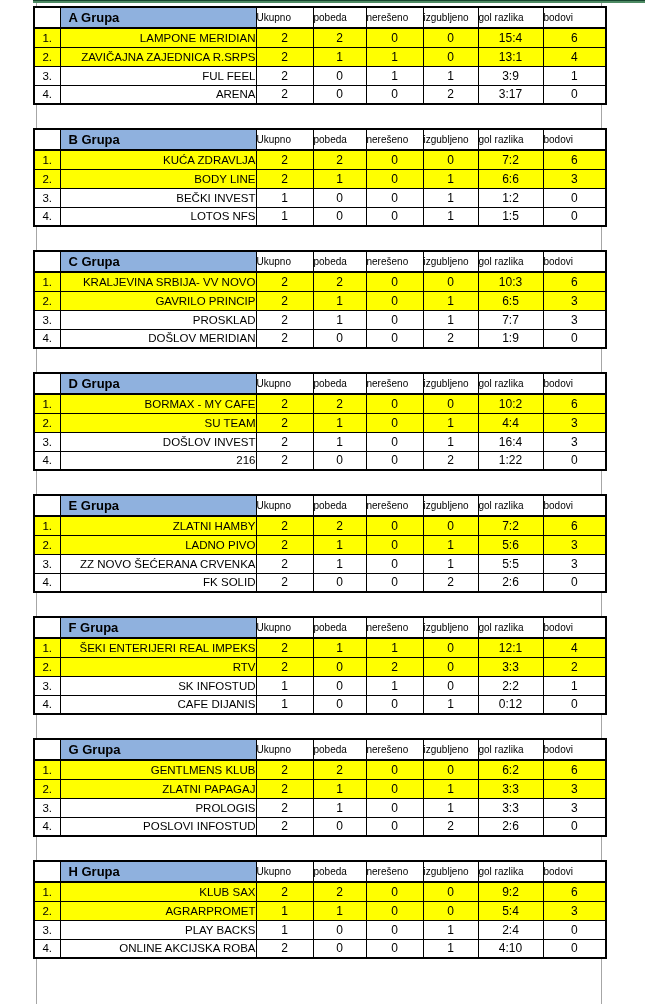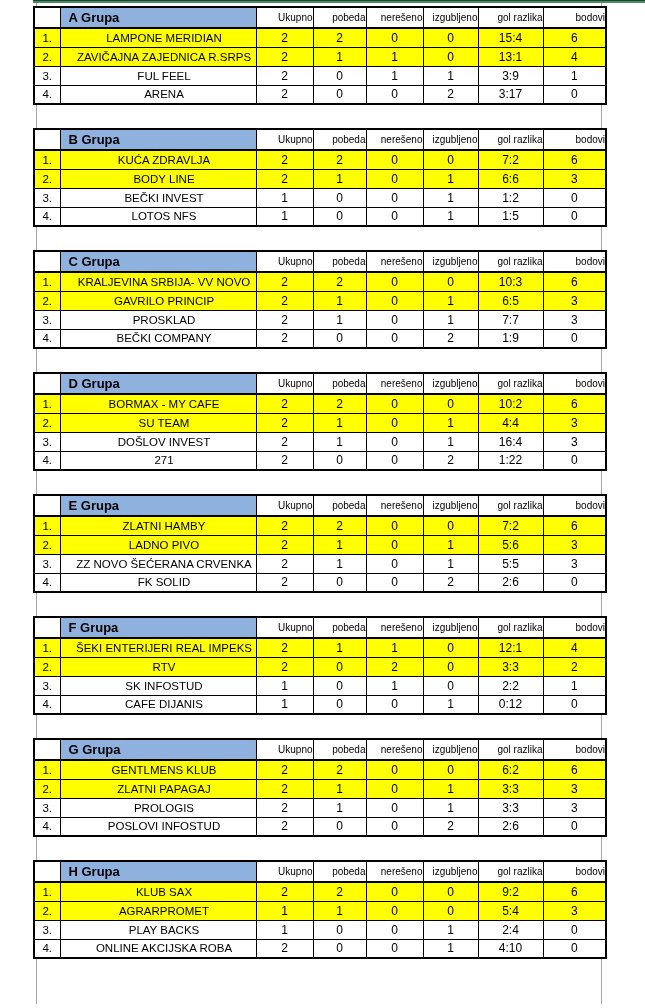--- a/index.html
+++ b/index.html
@@ -50,25 +50,25 @@
   col.w-b { width: 63px; }
   th, td { border: 1px solid var(--border); padding: 0; vertical-align: middle; }
   .head-row th { height: 21px; background: #fff; }
   .head-row { border-bottom: 2px solid var(--border); padding-left: 25px; }
   th.corner-cell { background: #fff; }
   th.group-name {
     background: var(--group-header-bg);
     text-align: left; padding-left: 8px;
     font-size: 13px; font-weight: bold;
   }
-  th.col-head { font-size: 10px; font-weight: normal; text-align: right; }
+  th.col-head { font-size: 10px; font-weight: normal; text-align: left; }
   .team-row td { height: 19px; font-size: 12px; text-align: center; }
   td.pos-cell { font-size: 11.5px; }
   td.team-cell {
-    text-align: center; padding-left: 12px;
+    text-align: right; padding-left: 12px;
     font-size: 11.5px; white-space: nowrap; overflow: hidden;
   }
   tr.hl td { background: var(--highlight); }
 </style>
 </head>
 <body>
 
 <div class="sheet">
   <div class="top-line"></div>
   <div class="gridline gl-left"></div>
@@ -266,21 +266,21 @@
     <td class="num-cell">2</td>
     <td class="num-cell">1</td>
     <td class="num-cell">0</td>
     <td class="num-cell">1</td>
     <td class="num-cell">7:7</td>
     <td class="num-cell">3</td>
   </tr>
 
   <tr class="team-row">
     <td class="pos-cell">4.</td>
-    <td class="team-cell">BEČKI COMPANY</td>
+    <td class="team-cell">DOŠLOV MERIDIAN</td>
     <td class="num-cell">2</td>
     <td class="num-cell">0</td>
     <td class="num-cell">0</td>
     <td class="num-cell">2</td>
     <td class="num-cell">1:9</td>
     <td class="num-cell">0</td>
   </tr>
 </tbody>
   </table>
 
@@ -336,21 +336,21 @@
     <td class="num-cell">2</td>
     <td class="num-cell">1</td>
     <td class="num-cell">0</td>
     <td class="num-cell">1</td>
     <td class="num-cell">16:4</td>
     <td class="num-cell">3</td>
   </tr>
 
   <tr class="team-row">
     <td class="pos-cell">4.</td>
-    <td class="team-cell">271</td>
+    <td class="team-cell">216</td>
     <td class="num-cell">2</td>
     <td class="num-cell">0</td>
     <td class="num-cell">0</td>
     <td class="num-cell">2</td>
     <td class="num-cell">1:22</td>
     <td class="num-cell">0</td>
   </tr>
 </tbody>
   </table>
 

